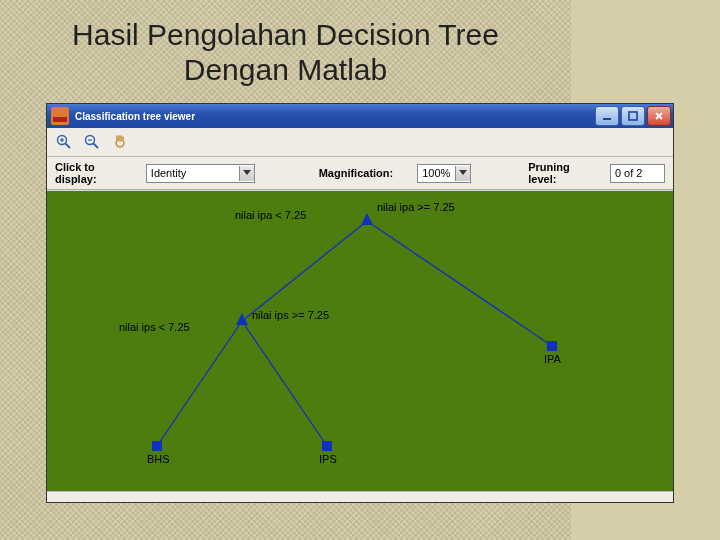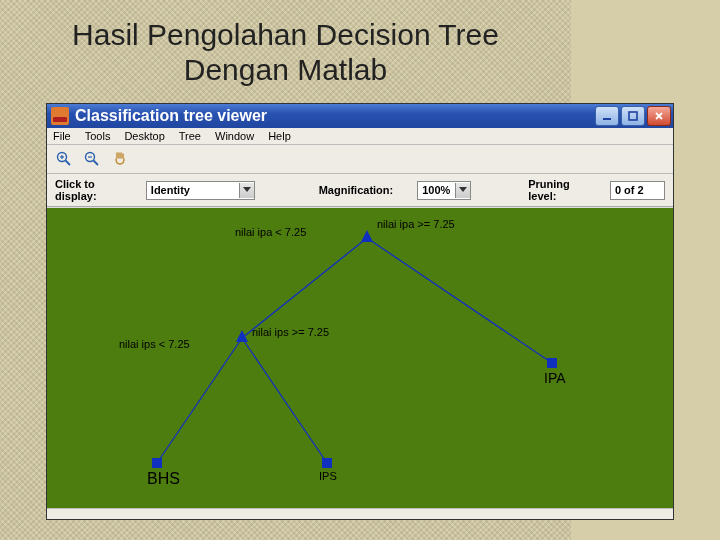--- a/index.html
+++ b/index.html
@@ -33,21 +33,21 @@
     width: 626px;
     margin: 0 auto;
     background: #fff;
   }
   .titlebar {
     height: 24px;
     background: linear-gradient(#4a7bd4, #2852b0 40%, #2046a0);
     display: flex;
     align-items: center;
     color: #fff;
-    font-size: 16px;
+    font-size: 10px;
     font-weight: bold;
     padding: 0 2px;
   }
   .titlebar .app-icon {
     width: 18px; height: 18px;
     background: #e07a30;
     border-radius: 2px;
     margin: 0 6px 0 2px;
     position: relative;
   }
@@ -107,21 +107,21 @@
     font-size: 11px;
     font-weight: bold;
   }
   .toolbar2 label { font-weight: bold; }
   .combo {
     display: inline-flex;
     align-items: center;
     background: #fff;
     border: 1px solid #888;
     height: 17px;
-    font-weight: bold;
+    font-weight: normal;
     font-size: 11px;
     padding: 0 0 0 4px;
   }
   .combo .combo-arrow {
     width: 14px; height: 15px;
     background: linear-gradient(#e8e8e8,#ccc);
     border-left: 1px solid #888;
     margin-left: 4px;
     display:flex; align-items:center; justify-content:center;
   }
@@ -162,28 +162,20 @@
         </div>
         <div class="win-btn win-close">
           <svg width="10" height="10">
               <line x1="2" y1="2" x2="8" y2="8" stroke="#fff" stroke-width="1.8"></line>
               <line x1="8" y1="2" x2="2" y2="8" stroke="#fff" stroke-width="1.8"></line>
             </svg>
         </div>
       </div>
     </div>
 
-    <div class="menubar">
-      <span>File</span>
-      <span>Tools</span>
-      <span>Desktop</span>
-      <span>Tree</span>
-      <span>Window</span>
-      <span>Help</span>
-    </div>
 
     <div class="toolbar1">
       <span class="tool-icon">
         <svg width="16" height="16">
             <circle cx="6" cy="6" r="4.5" fill="none" stroke="#2a60b0" stroke-width="1.4"></circle>
             <line x1="9.5" y1="9.5" x2="14" y2="14" stroke="#2a60b0" stroke-width="1.8"></line>
             <line x1="4" y1="6" x2="8" y2="6" stroke="#2a60b0" stroke-width="1.2"></line>
             <line x1="6" y1="4" x2="6" y2="8" stroke="#2a60b0" stroke-width="1.2"></line>
           </svg>
       </span>
@@ -250,20 +242,20 @@
         <rect x="105" y="250" width="10" height="10" fill="#1030c0"></rect>
         <rect x="275" y="250" width="10" height="10" fill="#1030c0"></rect>
       </svg>
 
       <div style="position:absolute; left:188px; top:18px; font-size:11px;">nilai ipa &lt; 7.25</div>
       <div style="position:absolute; left:330px; top:10px; font-size:11px;">nilai ipa &gt;= 7.25</div>
 
       <div style="position:absolute; left:72px; top:118px; font-size:11px;margin-top:12px;">nilai ips &lt; 7.25</div>
       <div style="position:absolute; left:205px; top:118px; font-size:11px;">nilai ips &gt;= 7.25</div>
 
-      <div style="position:absolute; left:497px; top:162px; font-size:14px;">IPA</div>
-      <div style="position:absolute; left:100px; top:262px; font-size:16px;">BHS</div>
+      <div style="position:absolute; left:497px; top:162px; font-size:11px;">IPA</div>
+      <div style="position:absolute; left:100px; top:262px; font-size:11px;">BHS</div>
       <div style="position:absolute; left:272px; top:262px; font-size:11px;">IPS</div>
     </div>
 
     <div class="bottom-bar"></div>
   </div>
 </div>
 
 </body></html>

